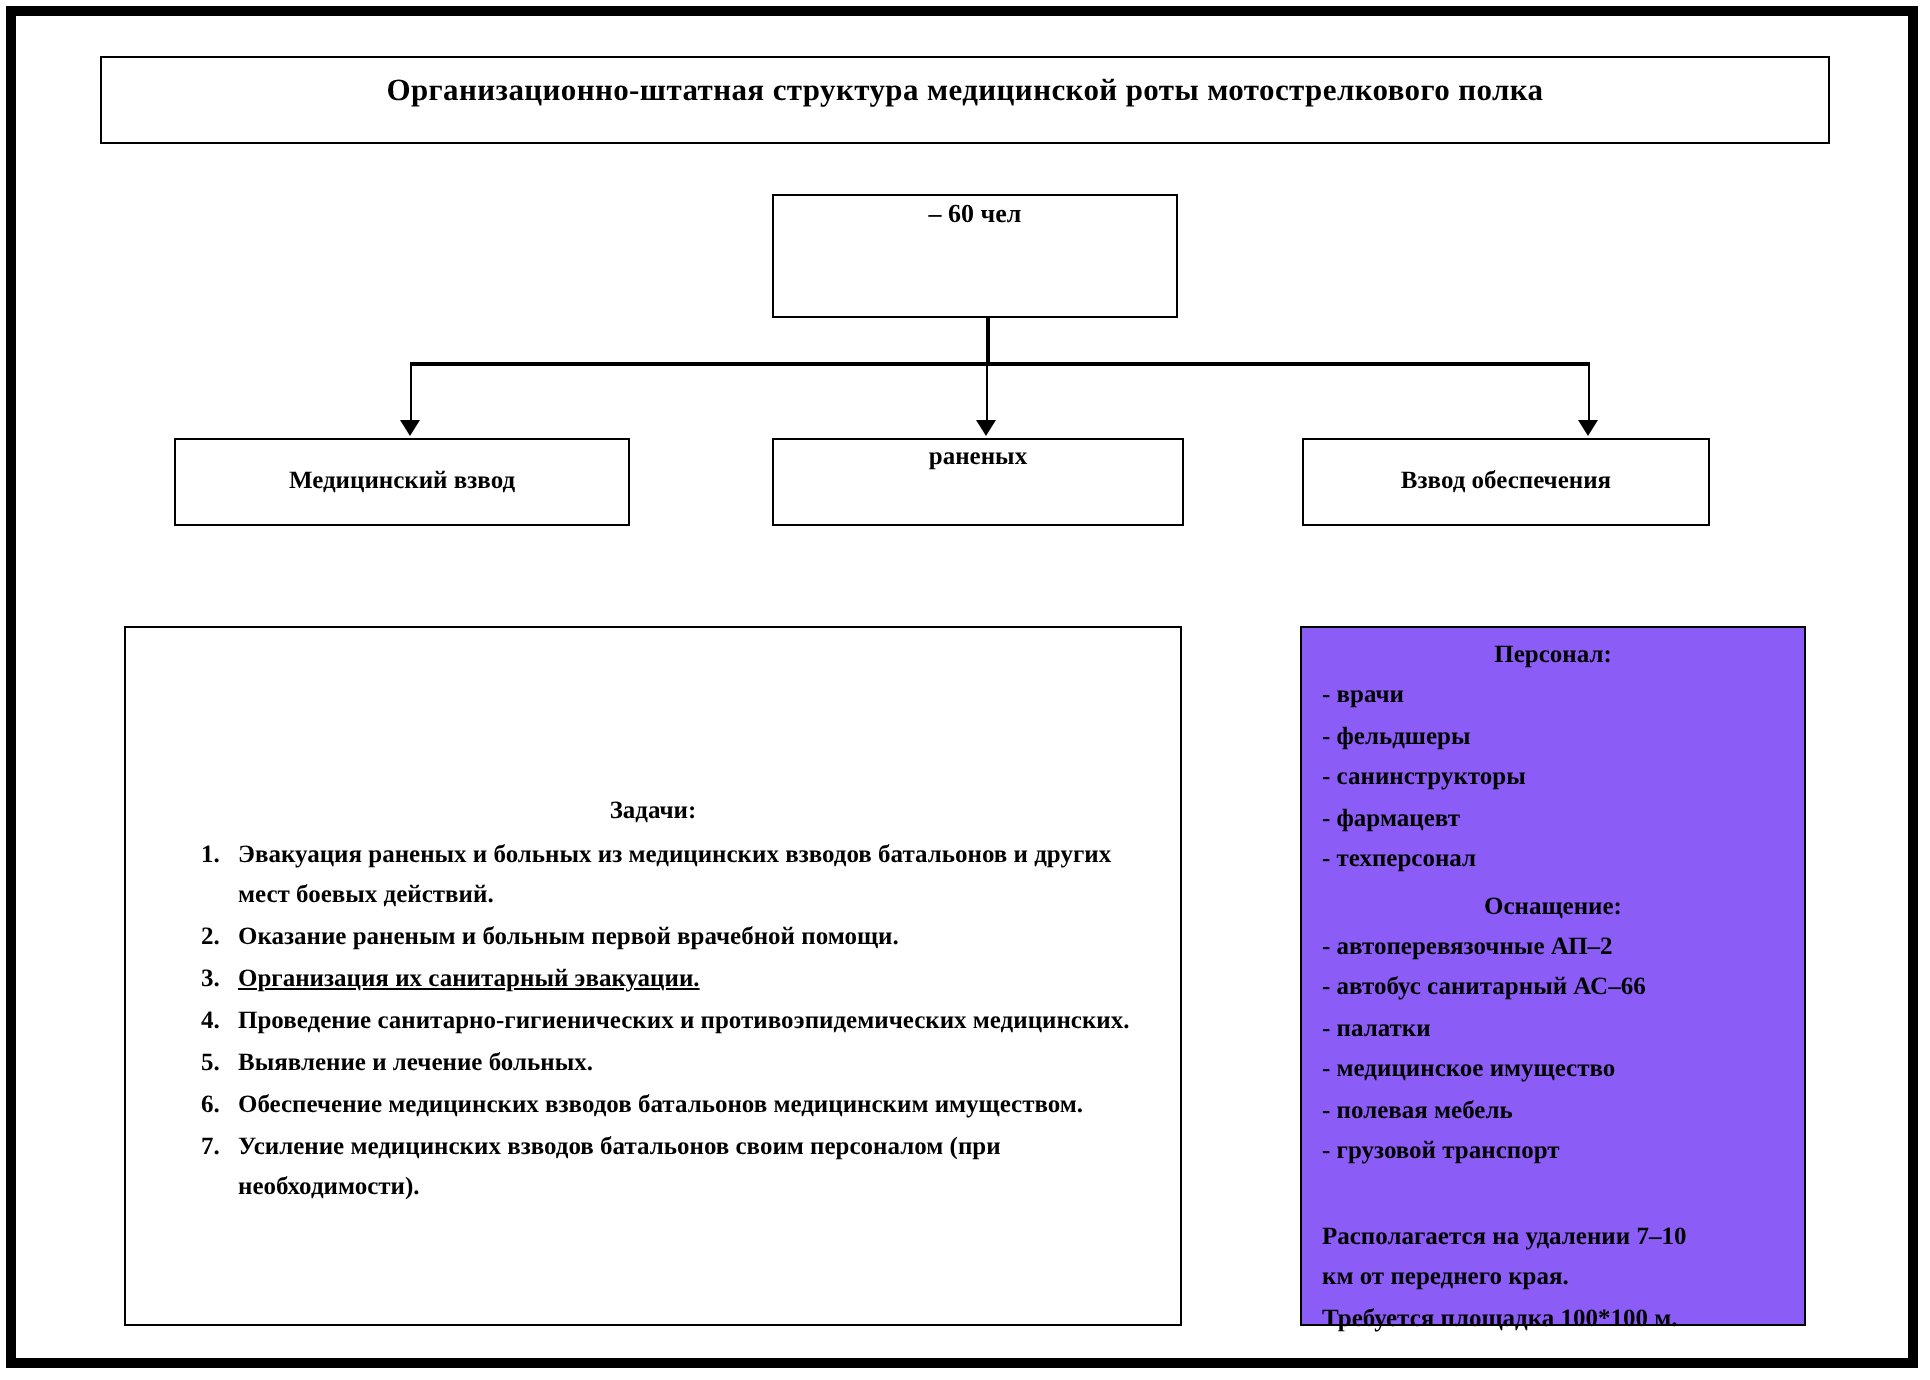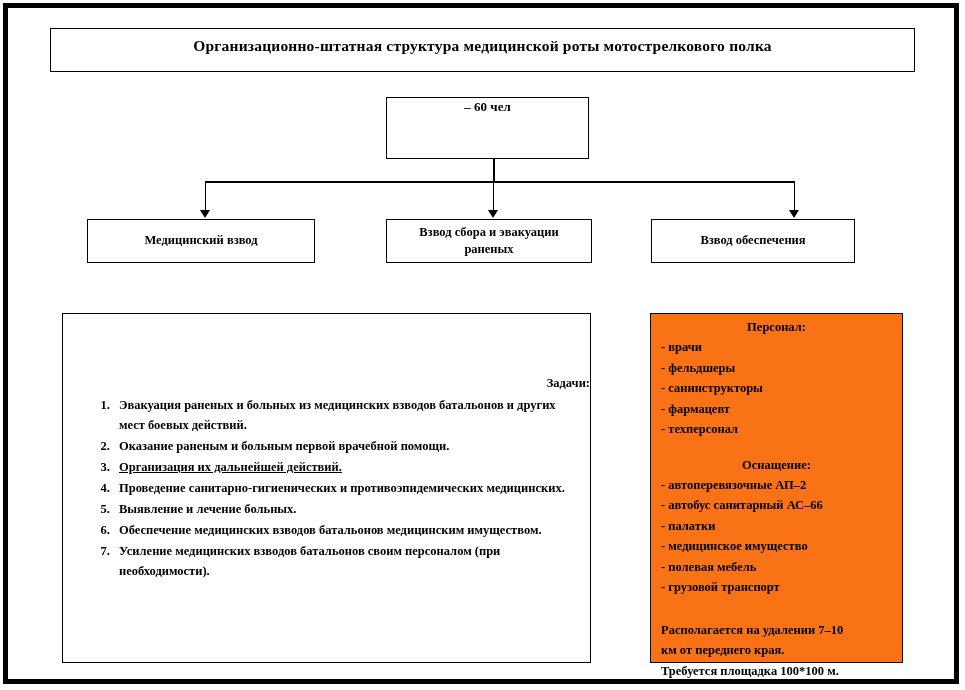--- a/index.html
+++ b/index.html
@@ -101,24 +101,24 @@
     position: absolute;
     left: 62px;
     top: 313px;
     width: 529px;
     height: 350px;
     border: 1.5px solid #000000;
     box-sizing: border-box;
     background: #ffffff;
   }
   #tasks-title {
-    text-align: right;
-    font-weight: bold;
-    font-size: 12.5px;
-    margin-top: 62px;
+    text-align: center;
+    font-weight: bold;
+    font-size: 12.5px;
+    margin-top: 84px;
   }
   ol#tasks-list {
     margin: 4px 0 0 0;
     padding: 0 18px 0 50px;
     list-style-position: outside;
   }
   ol#tasks-list li {
     font-weight: bold;
     font-size: 12.5px;
     line-height: 20px;
@@ -130,41 +130,41 @@
   }
 
   #info-panel {
     position: absolute;
     left: 650px;
     top: 313px;
     width: 253px;
     height: 350px;
     border: 1.5px solid #000000;
     box-sizing: border-box;
-    background: #f97316;
+    background: #8b5cf6;
     padding: 6px 10px 0 10px;
   }
   .sec-title {
     text-align: center;
     font-weight: bold;
     font-size: 12.5px;
     margin: 0 0 2px 0;
   }
   .info-list {
     list-style: none;
     margin: 0;
     padding: 0;
   }
   .info-list li {
     font-weight: bold;
     font-size: 12.5px;
     line-height: 20.5px;
     white-space: nowrap;
   }
-  #equip-title { margin-top: 18px; }
+  #equip-title { margin-top: 6px; }
   #footnote {
     margin-top: 22px;
   }
   #footnote p {
     margin: 0;
     font-weight: bold;
     font-size: 12.5px;
     line-height: 20.5px;
   }
 </style>
@@ -192,33 +192,32 @@
   <div class="conn v" style="left:492.5px; top:181px; height:30px;"></div>
   <div class="arrow-head" style="left:488px; top:210px;"></div>
 
   <div class="conn v" style="left:793.5px; top:181px; height:30px;"></div>
   <div class="arrow-head" style="left:789px; top:210px;"></div>
 
   <div class="box plt" id="plt-med">
     <span class="line l1">Медицинский взвод</span>
   </div>
   <div class="box plt" id="plt-evac">
-    <span class="line l1">Взвод сбора  и эвакуации</span>
     <span class="line l2">раненых</span>
   </div>
   <div class="box plt" id="plt-supp">
     <span class="line l1">Взвод обеспечения</span>
   </div>
 
   <div id="tasks-panel">
     <div id="tasks-title">Задачи:</div>
     <ol id="tasks-list">
         <li><span>Эвакуация раненых и больных из медицинских взводов батальонов и других  мест боевых действий.</span></li>
         <li><span>Оказание раненым и больным первой врачебной помощи.</span></li>
-        <li class="underlined"><span>Организация их  дальнейшей  действий.</span></li>
+        <li class="underlined"><span>Организация их  санитарный  эвакуации.</span></li>
         <li><span>Проведение санитарно-гигиенических и противоэпидемических медицинских.</span></li>
         <li><span>Выявление и лечение больных.</span></li>
         <li><span>Обеспечение медицинских взводов батальонов медицинским имуществом.</span></li>
         <li><span>Усиление медицинских взводов  батальонов своим персоналом (при необходимости).</span></li>
       </ol>
   </div>
 
   <div id="info-panel">
     <div class="sec-title">Персонал:</div>
     <ul class="info-list" id="personnel-list">

